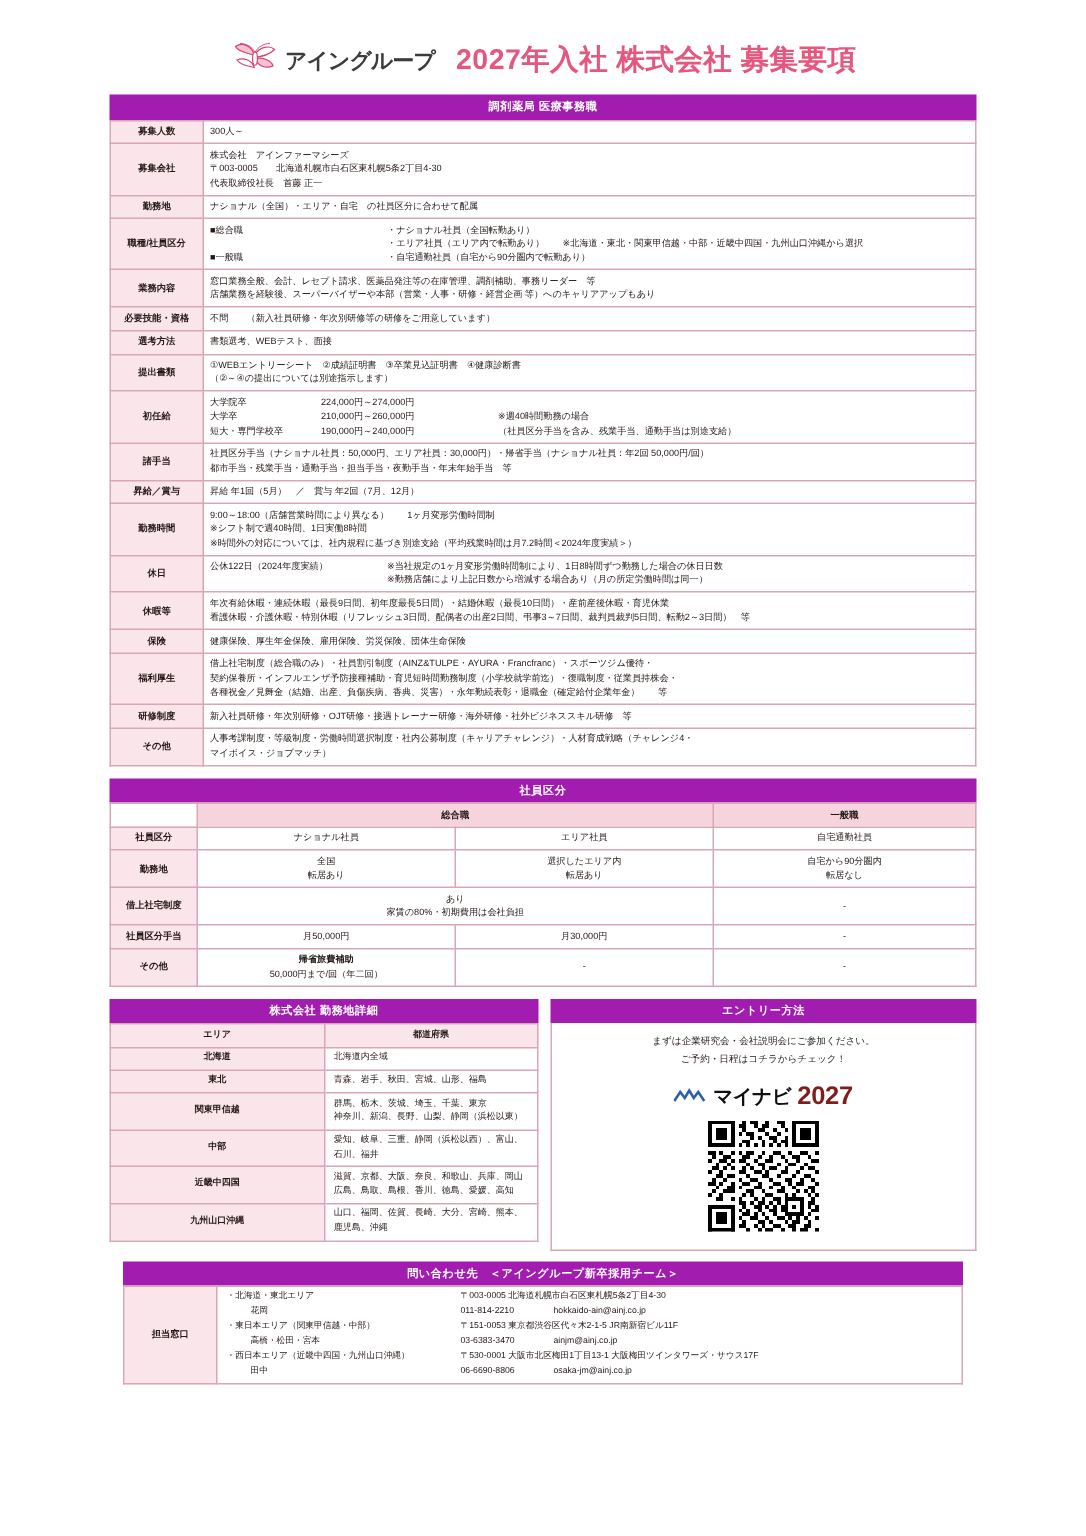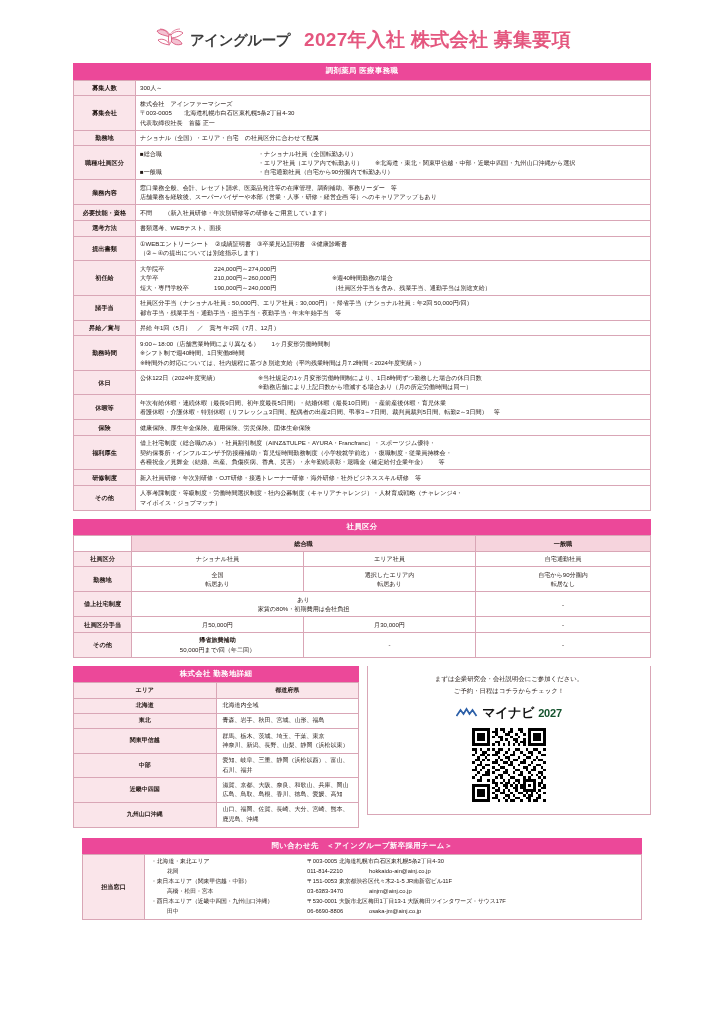--- a/index.html
+++ b/index.html
@@ -40,21 +40,21 @@
   .header-title {
     font-size: 19px;
     font-weight: 700;
     color: #e4577f;
     letter-spacing: 0.3px;
     white-space: nowrap;
   }
 
   
   .band {
-    background: #ec4899;
+    background: #a21caf;
     color: #ffffff;
     font-size: 7.4px;
     font-weight: 700;
     text-align: center;
     padding: 3.2px 0 3.4px;
     letter-spacing: 0.4px;
   }
   table {
     border-collapse: collapse;
     width: 100%;
@@ -133,21 +133,21 @@
     align-items: center;
     justify-content: center;
     gap: 4px;
     margin-top: 7px;
   }
   .mynavi-wave { width: 22px; height: 12px; }
   .mynavi-kana {
     font-size: 13px; font-weight: 700; color: #111; letter-spacing: -0.3px;
   }
   .mynavi-year {
-    font-size: 11px; font-weight: 700; color: #14532d; letter-spacing: -0.2px;
+    font-size: 17px; font-weight: 700; color: #7f1d1d; letter-spacing: -0.2px;
   }
   .qr { margin: 6px auto 0; display: block; }
 
   
   .contact-block { margin: 10px 82px 0; border-radius: 24px; }
   .contact-tbl td.lbl { width: 62px; }
   .contact-grid {
     display: grid;
     grid-template-columns: 156px 1fr;
     row-gap: 0px;
@@ -477,20 +477,21 @@
             <td class="lbl">九州山口沖縄</td>
             <td class="val">
               <span class="ln">山口、福岡、佐賀、長崎、大分、宮崎、熊本、鹿児島、沖縄</span>
             </td>
           </tr>
         </tbody>
       </table>
     </div>
 
     <div class="lower-right">
+      <div class="band">エントリー方法</div>
       <div class="entry-box">
         <div class="entry-line">まずは企業研究会・会社説明会にご参加ください。</div>
         <div class="entry-line">ご予約・日程はコチラからチェック！</div>
         <div class="mynavi">
           <svg class="mynavi-wave" viewBox="0 0 44 22">
             <path d="M1 17 L9 5 L15 13 L21 3 L27 13 L33 5 L41 17" fill="none" stroke="#2b5fa8" stroke-width="3.4" stroke-linejoin="miter"></path>
           </svg>
           <span class="mynavi-kana">マイナビ</span>
           <span class="mynavi-year">2027</span>
         </div>

